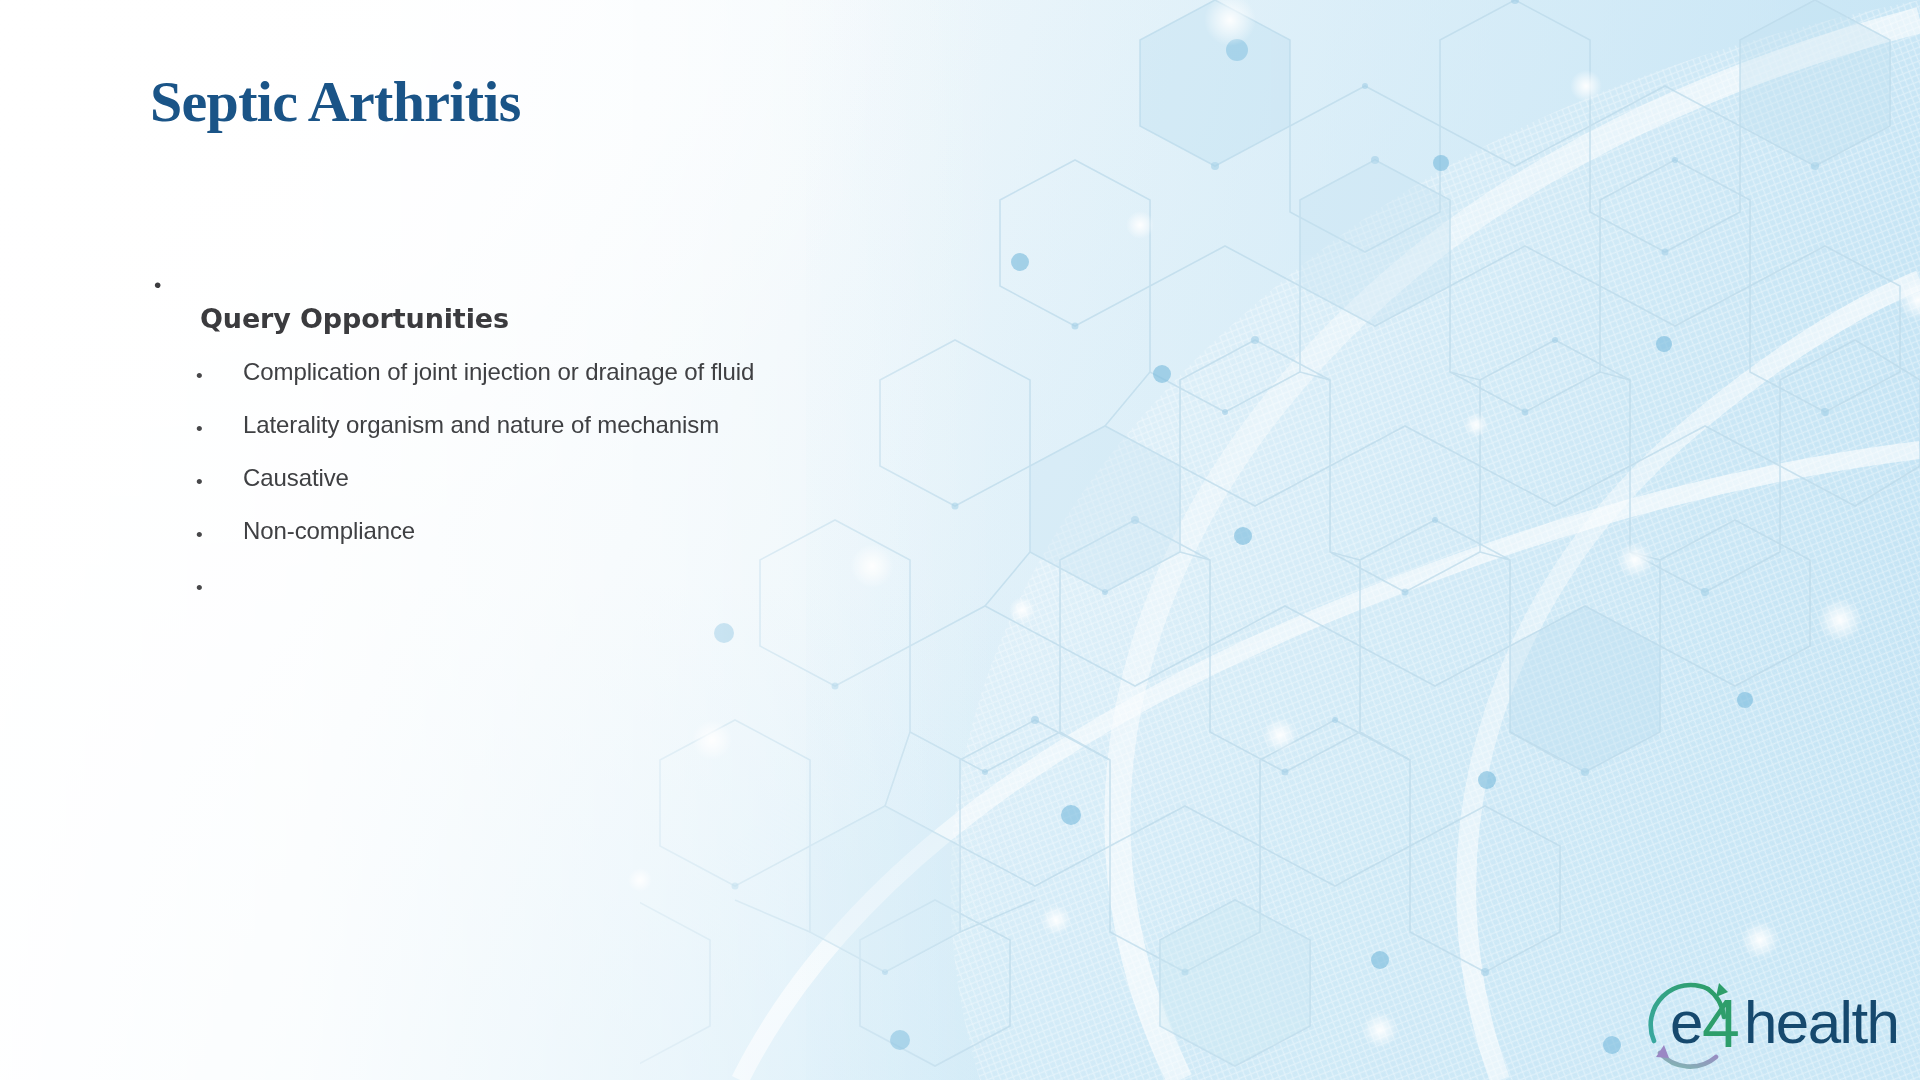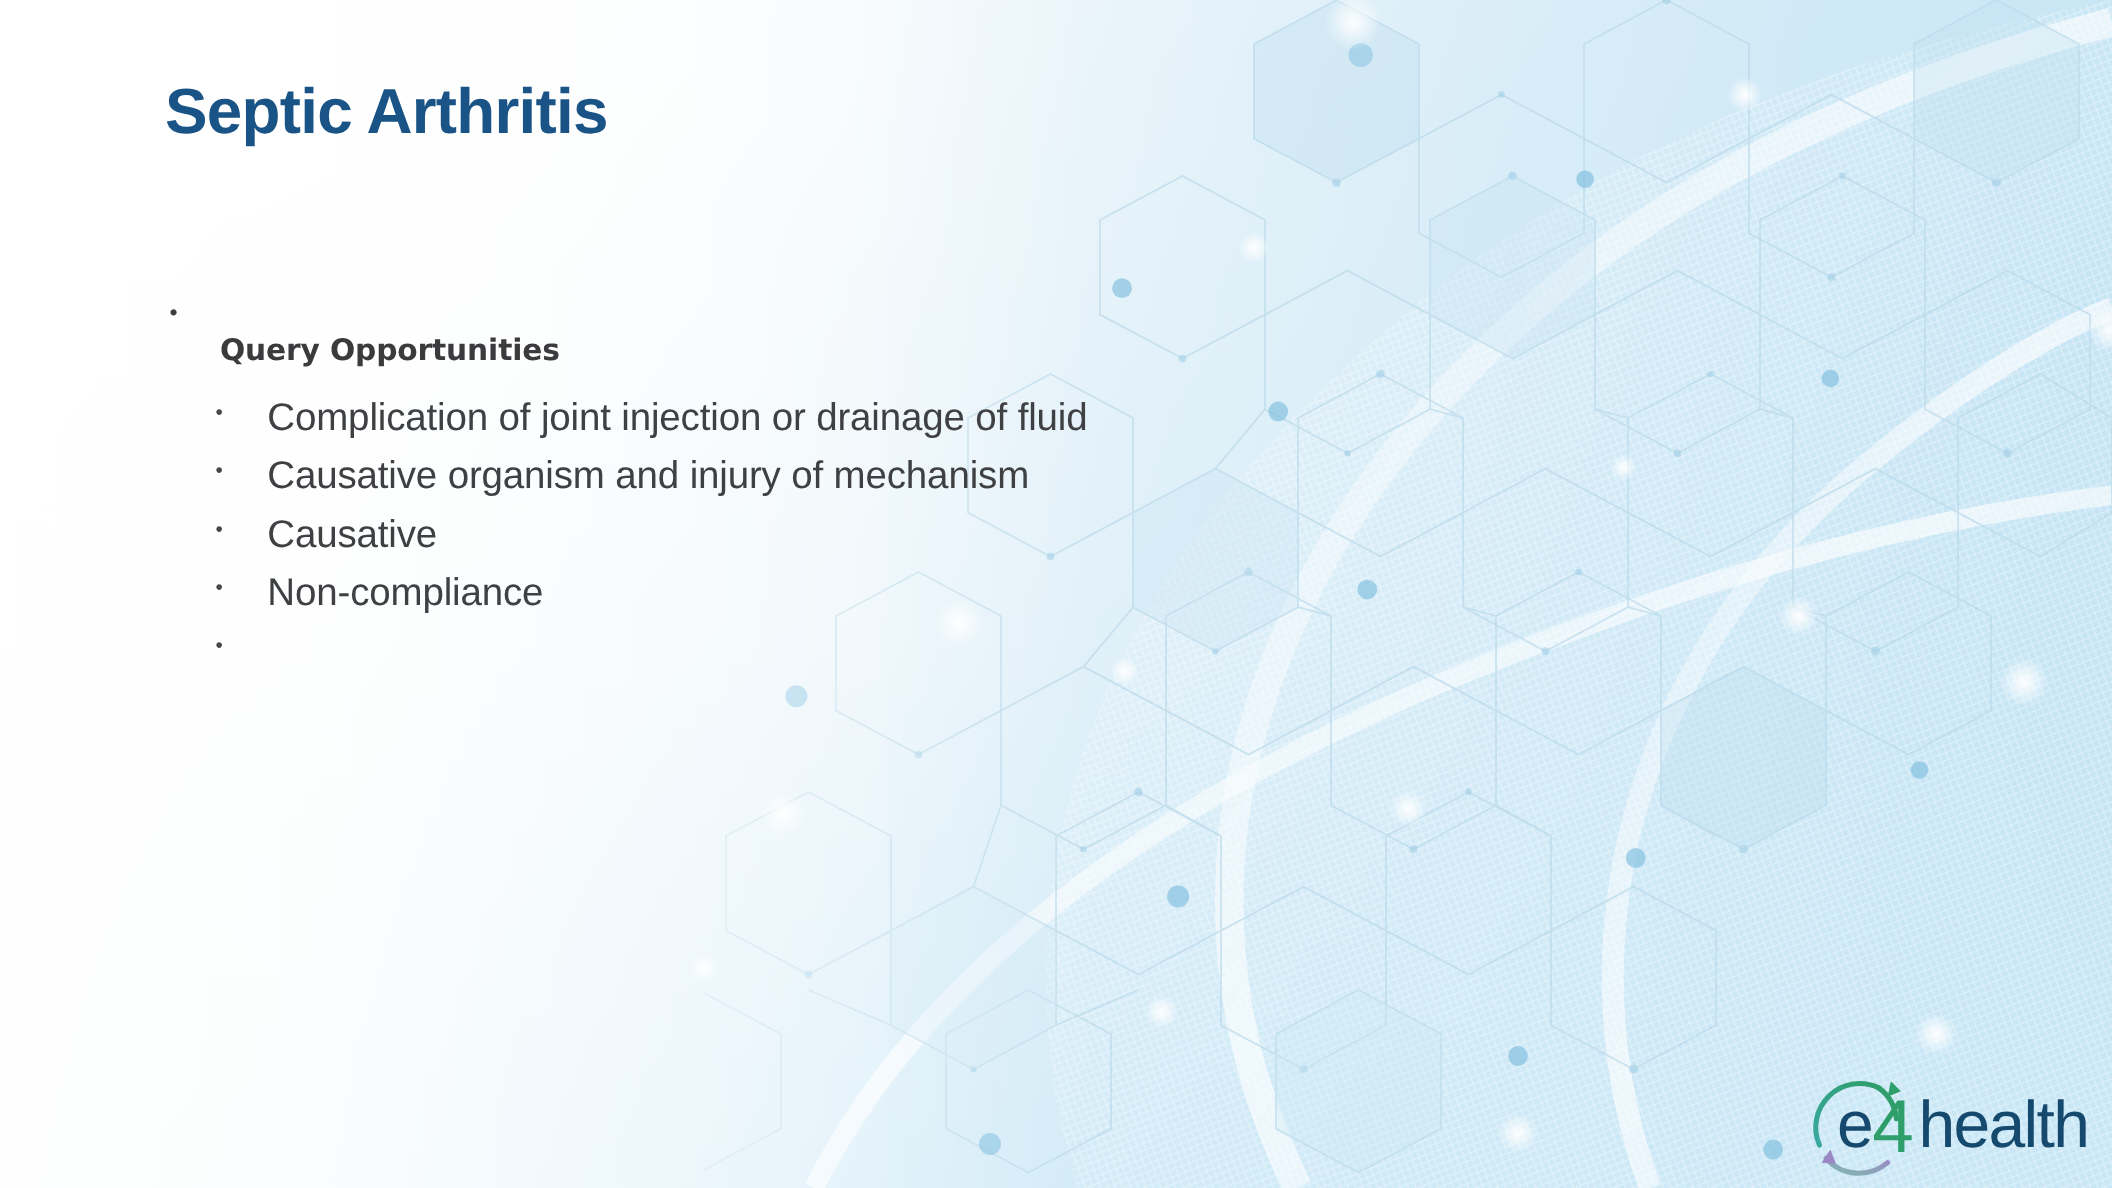--- a/index.html
+++ b/index.html
@@ -66,21 +66,21 @@
   
   .content {
     position: absolute;
     inset: 0;
   }
 
   .slide-title {
     position: absolute;
     left: 150px;
     top: 70px;
-    font-family: Liberation Sans, sans-serif;
+    font-family: Liberation Serif, serif;
     font-weight: bold;
     font-size: 58px;
     letter-spacing: -0.012em;
     color: #1a5487;
     line-height: 1.1;
     white-space: nowrap;
   }
 
   .body-block {
     position: absolute;
@@ -125,21 +125,21 @@
     flex: 0 0 47px;
     color: #474749;
     font-size: 19px;
     line-height: 1.45;
     padding-top: 6px;
     text-align: left;
   }
   .bullet-l2 .text {
     font-family: "Liberation Sans", sans-serif;
     font-weight: normal;
-    font-size: 35px;
+    font-size: 24px;
     letter-spacing: -0.004em;
     color: #3f4043;
     line-height: 1.35;
     white-space: nowrap;
   }
 
   
   .logo {
     position: absolute;
     left: 1640px;
@@ -355,21 +355,21 @@
 
       <div class="sublist">
 
         <div class="bullet-l2">
           <span class="marker">•</span>
           <span class="text">Complication of joint injection or drainage of fluid</span>
         </div>
 
         <div class="bullet-l2">
           <span class="marker">•</span>
-          <span class="text">Causative organism and injury of mechanism</span>
+          <span class="text">Laterality organism and nature of mechanism</span>
         </div>
 
         <div class="bullet-l2">
           <span class="marker">•</span>
           <span class="text">Causative</span>
         </div>
 
         <div class="bullet-l2">
           <span class="marker">•</span>
           <span class="text">Non-compliance</span>

